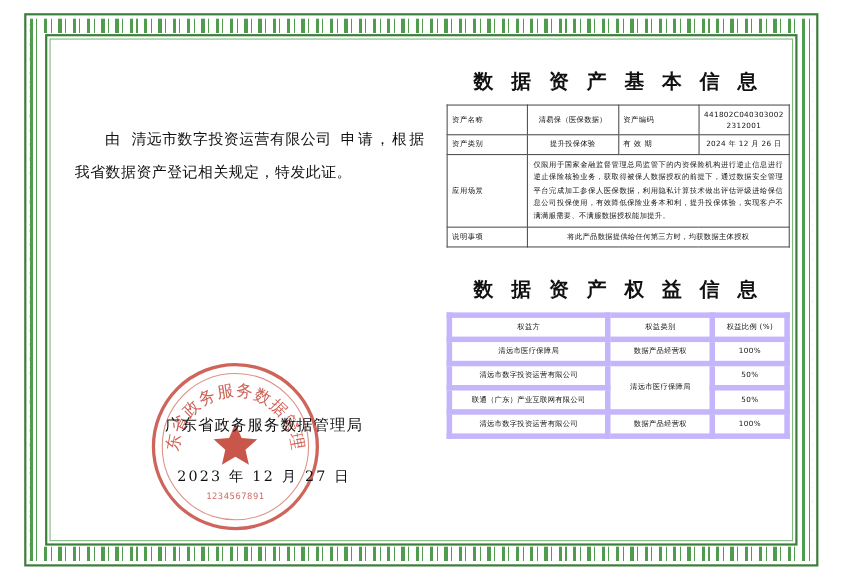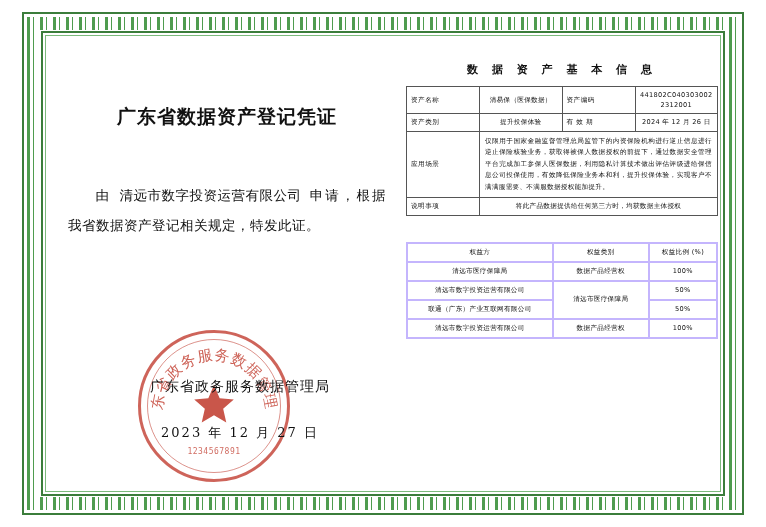--- a/index.html
+++ b/index.html
@@ -188,21 +188,21 @@
   
   #right-col {
     position: absolute;
     left: 358px;
     top: 24px;
     width: 312px;
   }
   .section-title {
     text-align: center;
     font-family: "DejaVu Serif", "Liberation Serif", serif;
-    font-size: 11px;
+    font-size: 18px;
     font-weight: bold;
     letter-spacing: 5px;
     color: #111;
     margin-bottom: 9px;
   }
   table.info {
     width: 100%;
     border-collapse: collapse;
     table-layout: fixed;
     font-size: 6.6px;
@@ -233,21 +233,21 @@
   .spacer-gap { height: 26px; }
 
   table.rights {
     width: 100%;
     border-collapse: collapse;
     table-layout: fixed;
     font-size: 6.6px;
     color: #111;
   }
   table.rights th, table.rights td {
-    border: 2px solid #c4b5fd;
+    border: 5px solid #c4b5fd;
     padding: 4px 3px;
     text-align: center;
     font-weight: normal;
     letter-spacing: 0.3px;
   }
   table.rights th { font-weight: normal; }
   table.rights col.c1 { width: 47%; }
   table.rights col.c2 { width: 31%; }
   table.rights col.c3 { width: 22%; }
 </style>
@@ -257,21 +257,20 @@
 <div id="certificate">
   <div class="border-outer"></div>
   <div class="border-greek"></div>
   <div class="border-inner"></div>
   <div class="border-inner2"></div>
 
   <div id="content">
 
     <div id="left-col">
 
-      <div id="cert-title">广东省数据资产登记凭证</div>
 
       <div id="cert-body">
         <span class="indent"></span><span>由</span>
         <span class="applicant">清远市数字投资运营有限公司</span>
         <span>申请，根据我省数据资产登记相关规定，特发此证。</span>
       </div>
 
       <div id="seal">
         <div class="ring"></div>
         <div class="ring2"></div>
@@ -321,20 +320,21 @@
           </tr>
           <tr>
             <td class="label">说明事项</td>
             <td class="value" colspan="3">将此产品数据提供给任何第三方时，均获数据主体授权</td>
           </tr>
         </tbody>
       </table>
 
       <div class="spacer-gap"></div>
 
+      <div class="section-title">数 据 资 产 权 益 信 息</div>
 
       <table class="rights">
         <colgroup>
             <col class="c1">
             <col class="c2">
             <col class="c3">
           </colgroup>
         <thead>
           <tr>
             <th>权益方</th>

